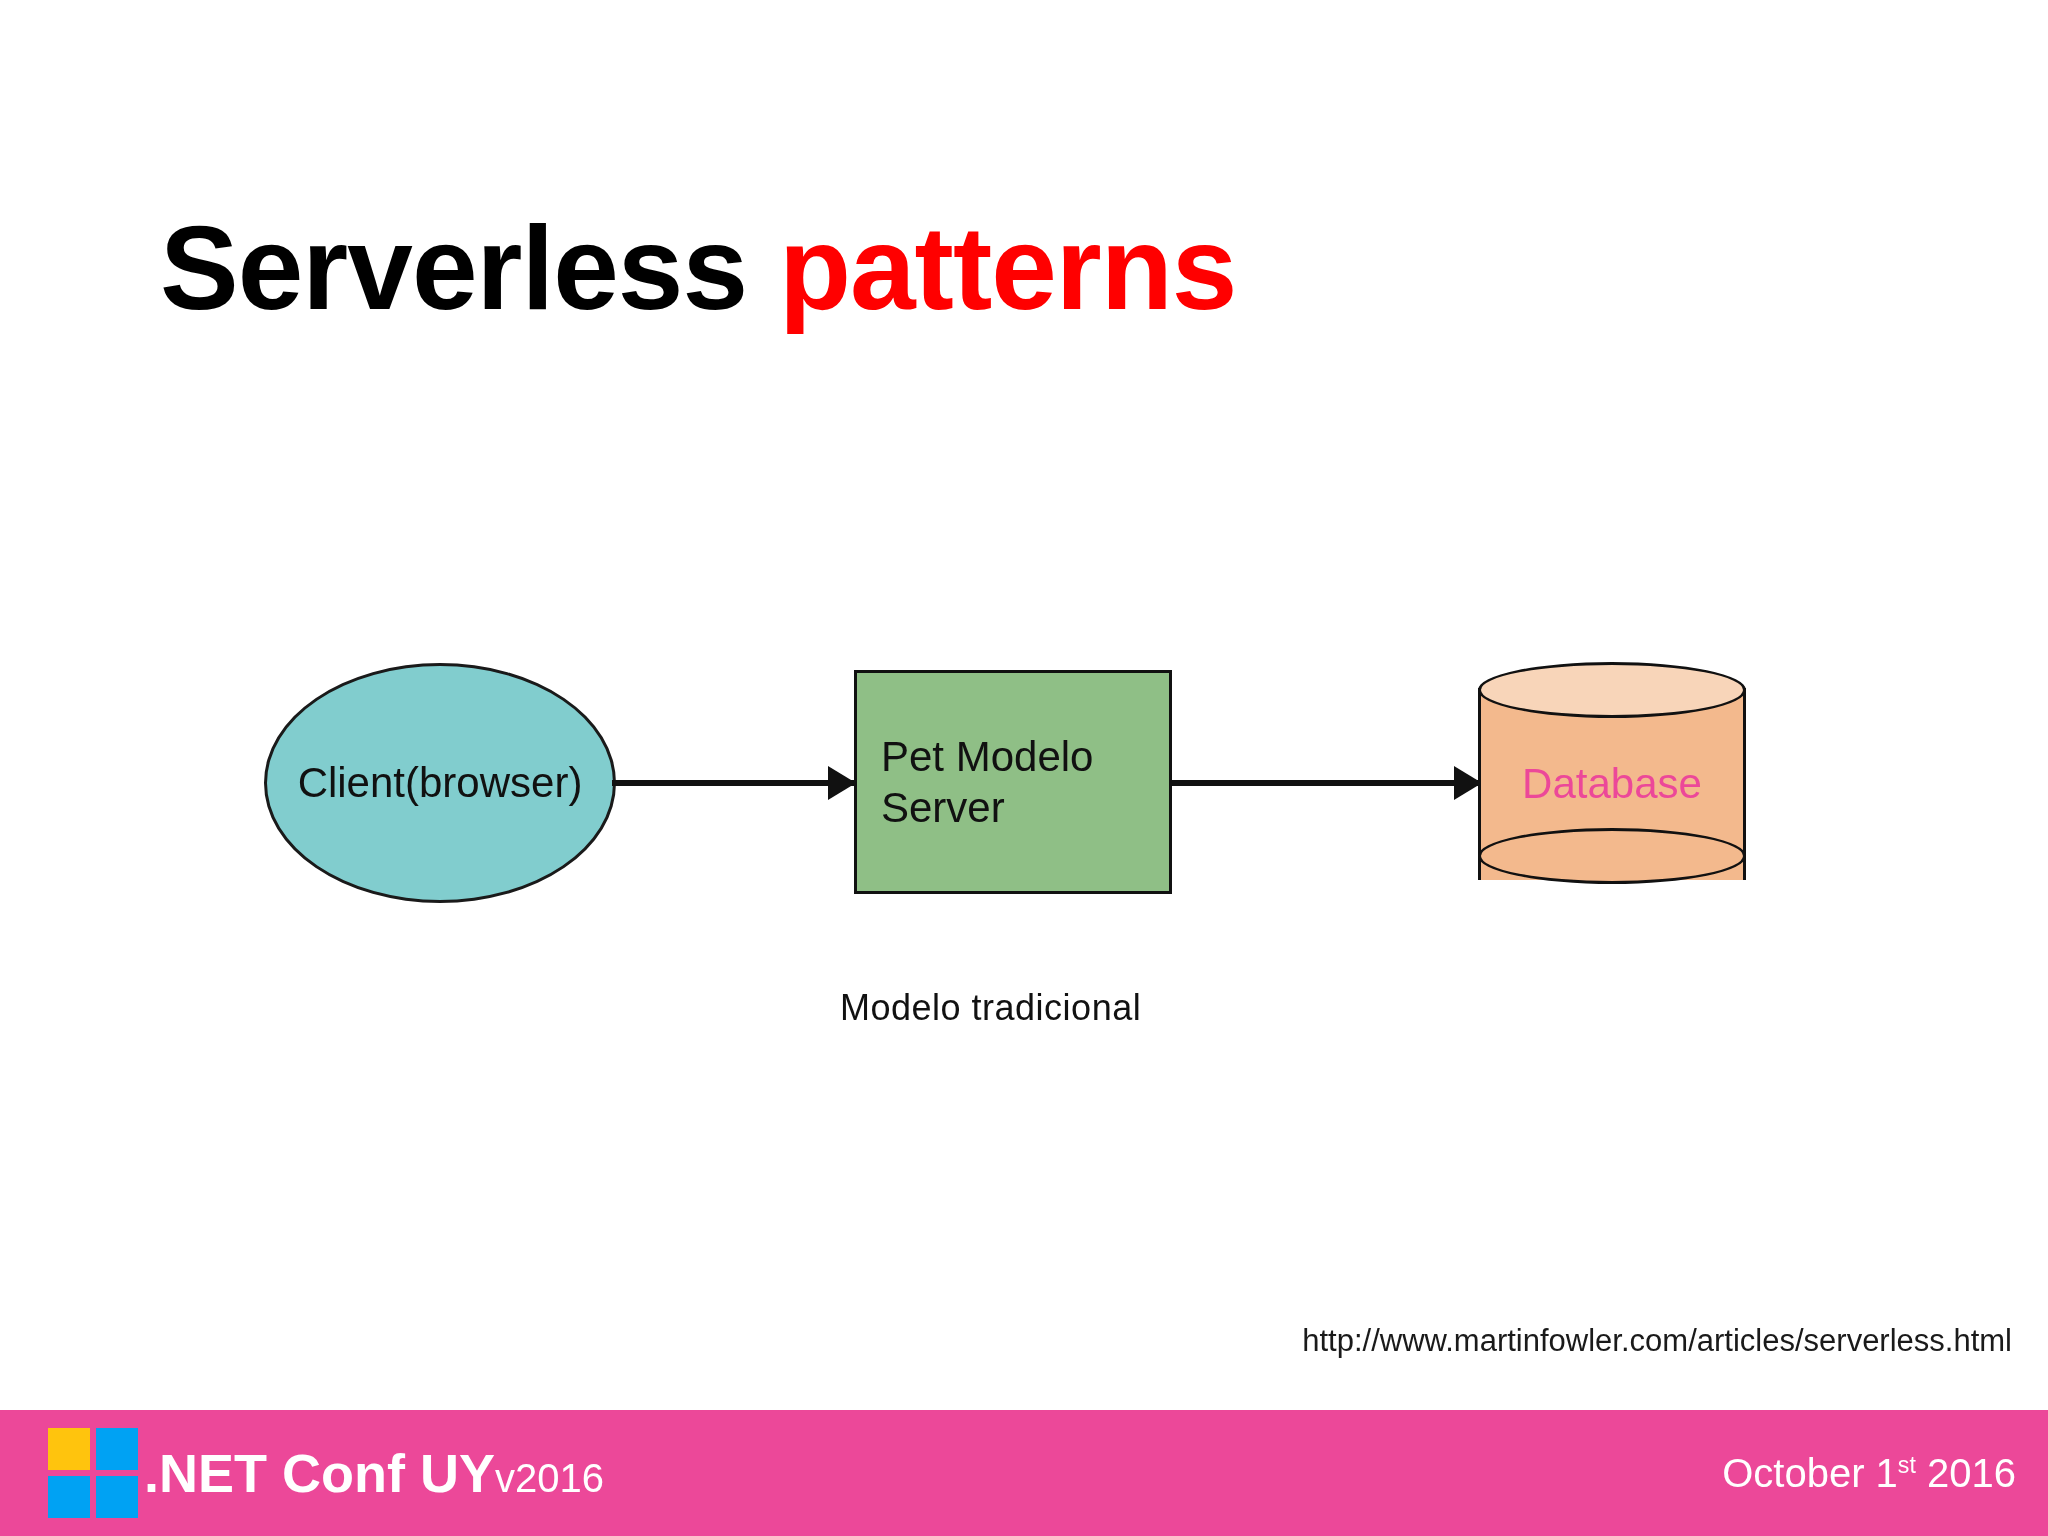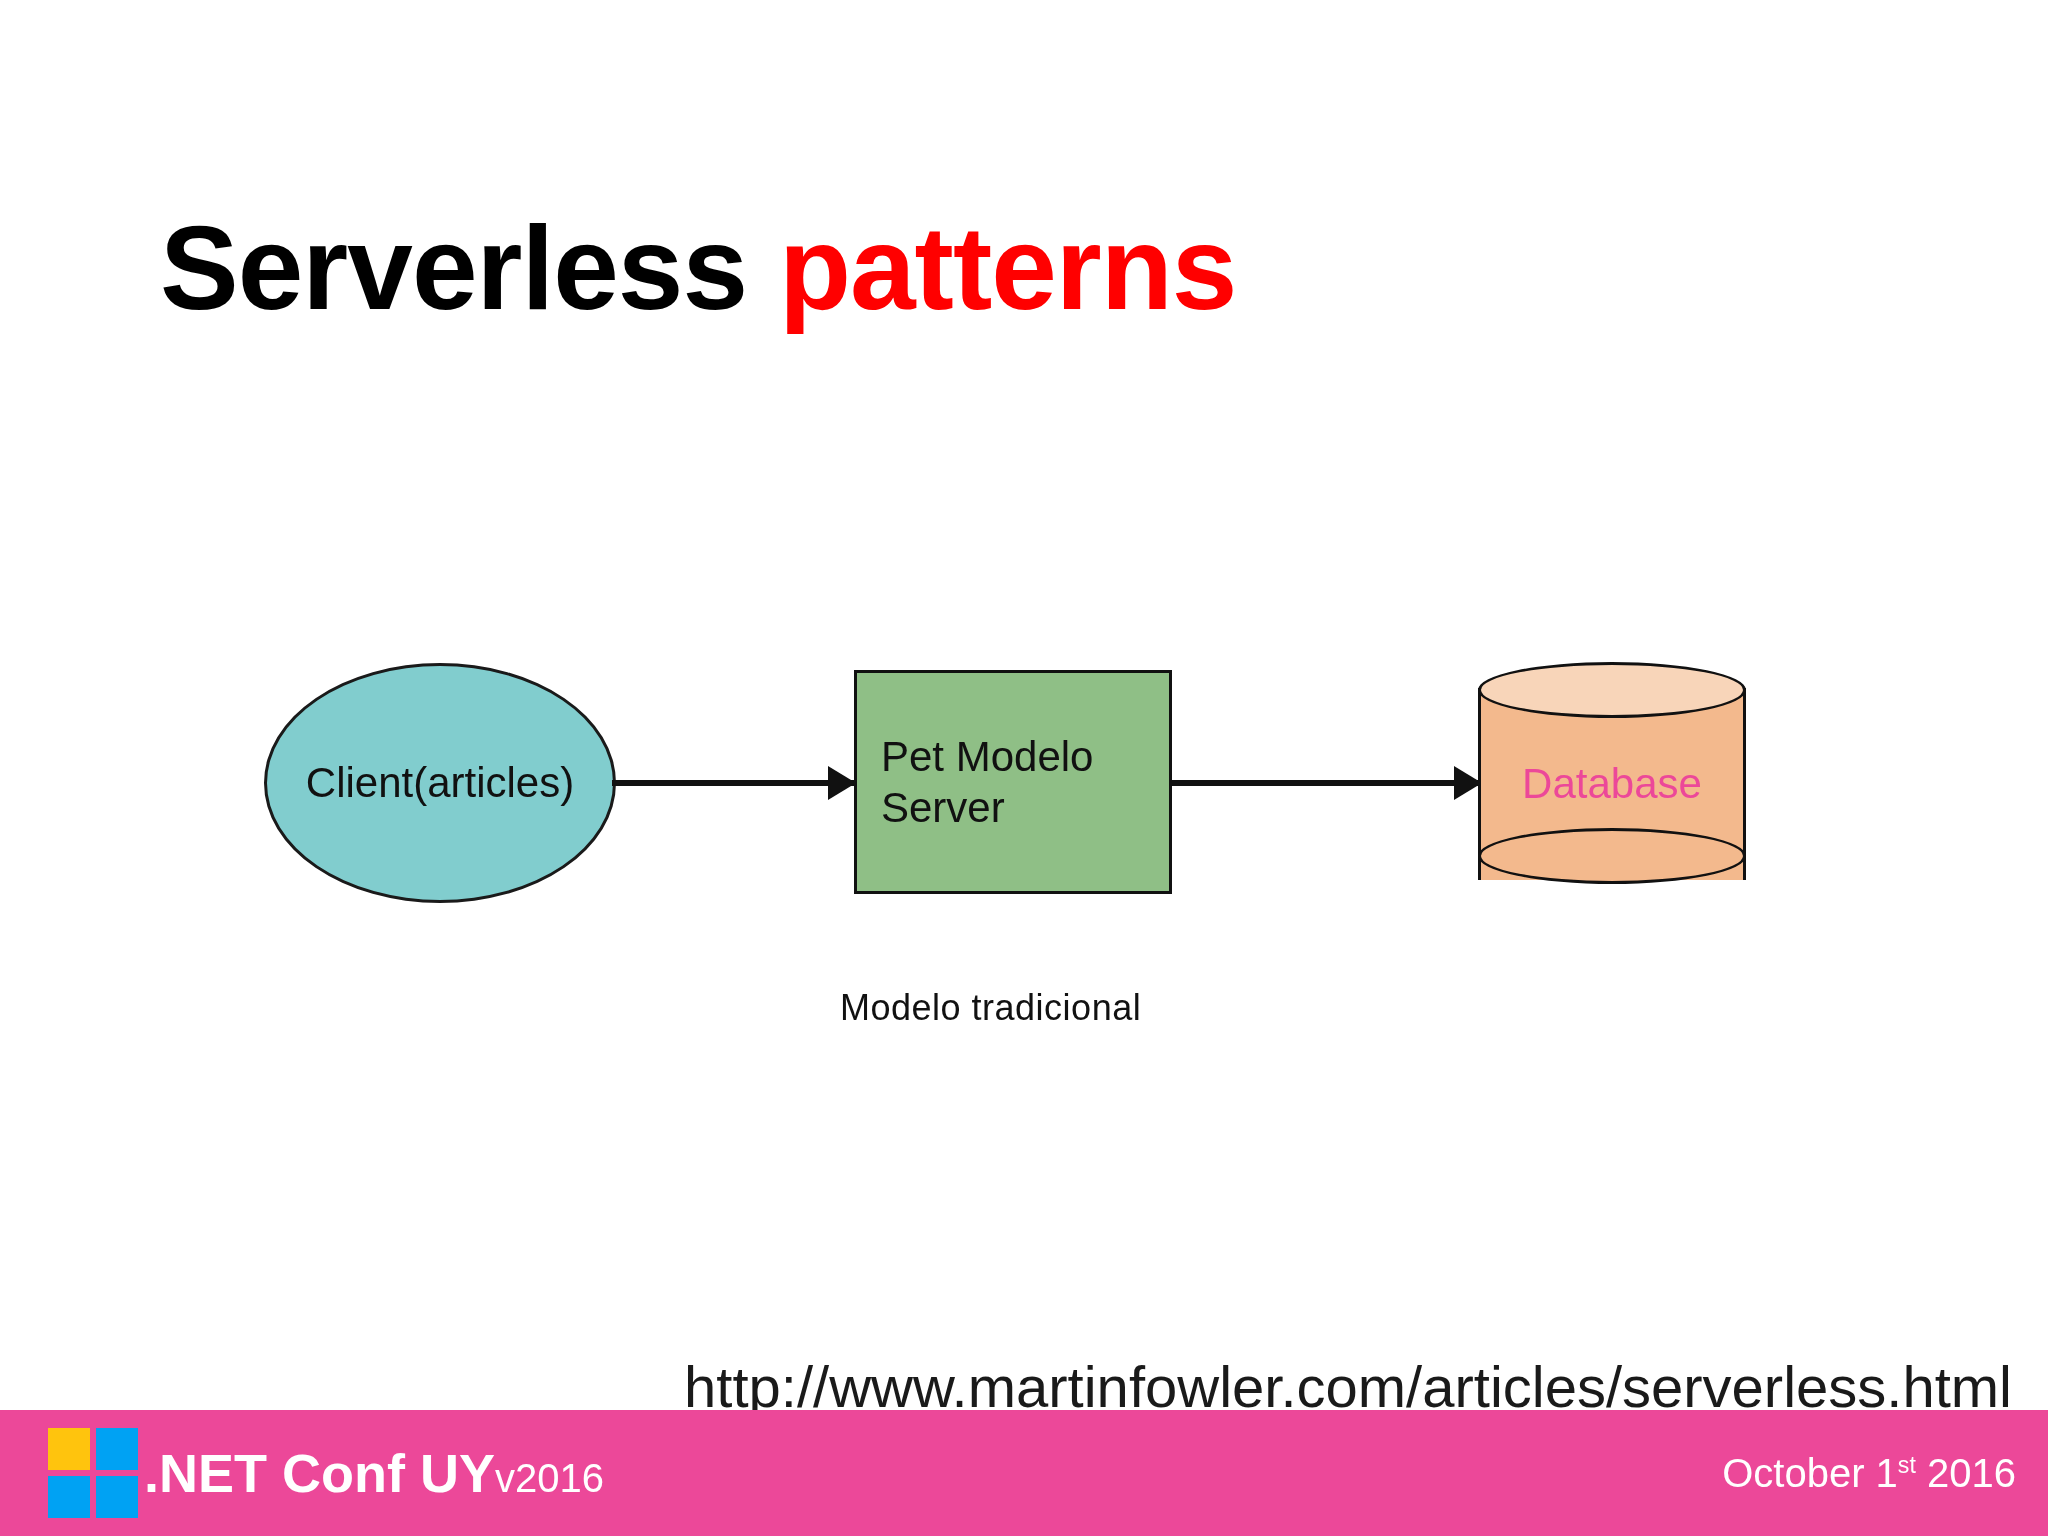--- a/index.html
+++ b/index.html
@@ -181,24 +181,23 @@
     color: #111111;
     white-space: nowrap;
     letter-spacing: 0.5px;
   }
 
   
   .source-url {
     position: absolute;
     right: 36px;
     top: 1323px;
-    font-size: 58px;
+    font-size: 31px;
     color: #1a1a1a;
     white-space: nowrap;
-    margin-top: 30px;
   }
 
   
   .footer {
     position: absolute;
     left: 0;
     bottom: 0;
     width: 2048px;
     height: 126px;
     background: #ec4899;
@@ -247,21 +246,21 @@
 <body>
 
 <div class="slide">
 
   <h1 class="title"><span class="t-main">Serverless </span><span class="t-accent">patterns</span></h1>
 
   <div class="diagram">
 
     <div class="node-client">
       <span class="line">Client</span>
-      <span class="line">(articles)</span>
+      <span class="line">(browser)</span>
     </div>
 
     <div class="arrow arrow-1"></div>
 
     <div class="node-server">
       <span class="line">Pet Modelo</span>
       <span class="line">Server</span>
     </div>
 
     <div class="arrow arrow-2"></div>

